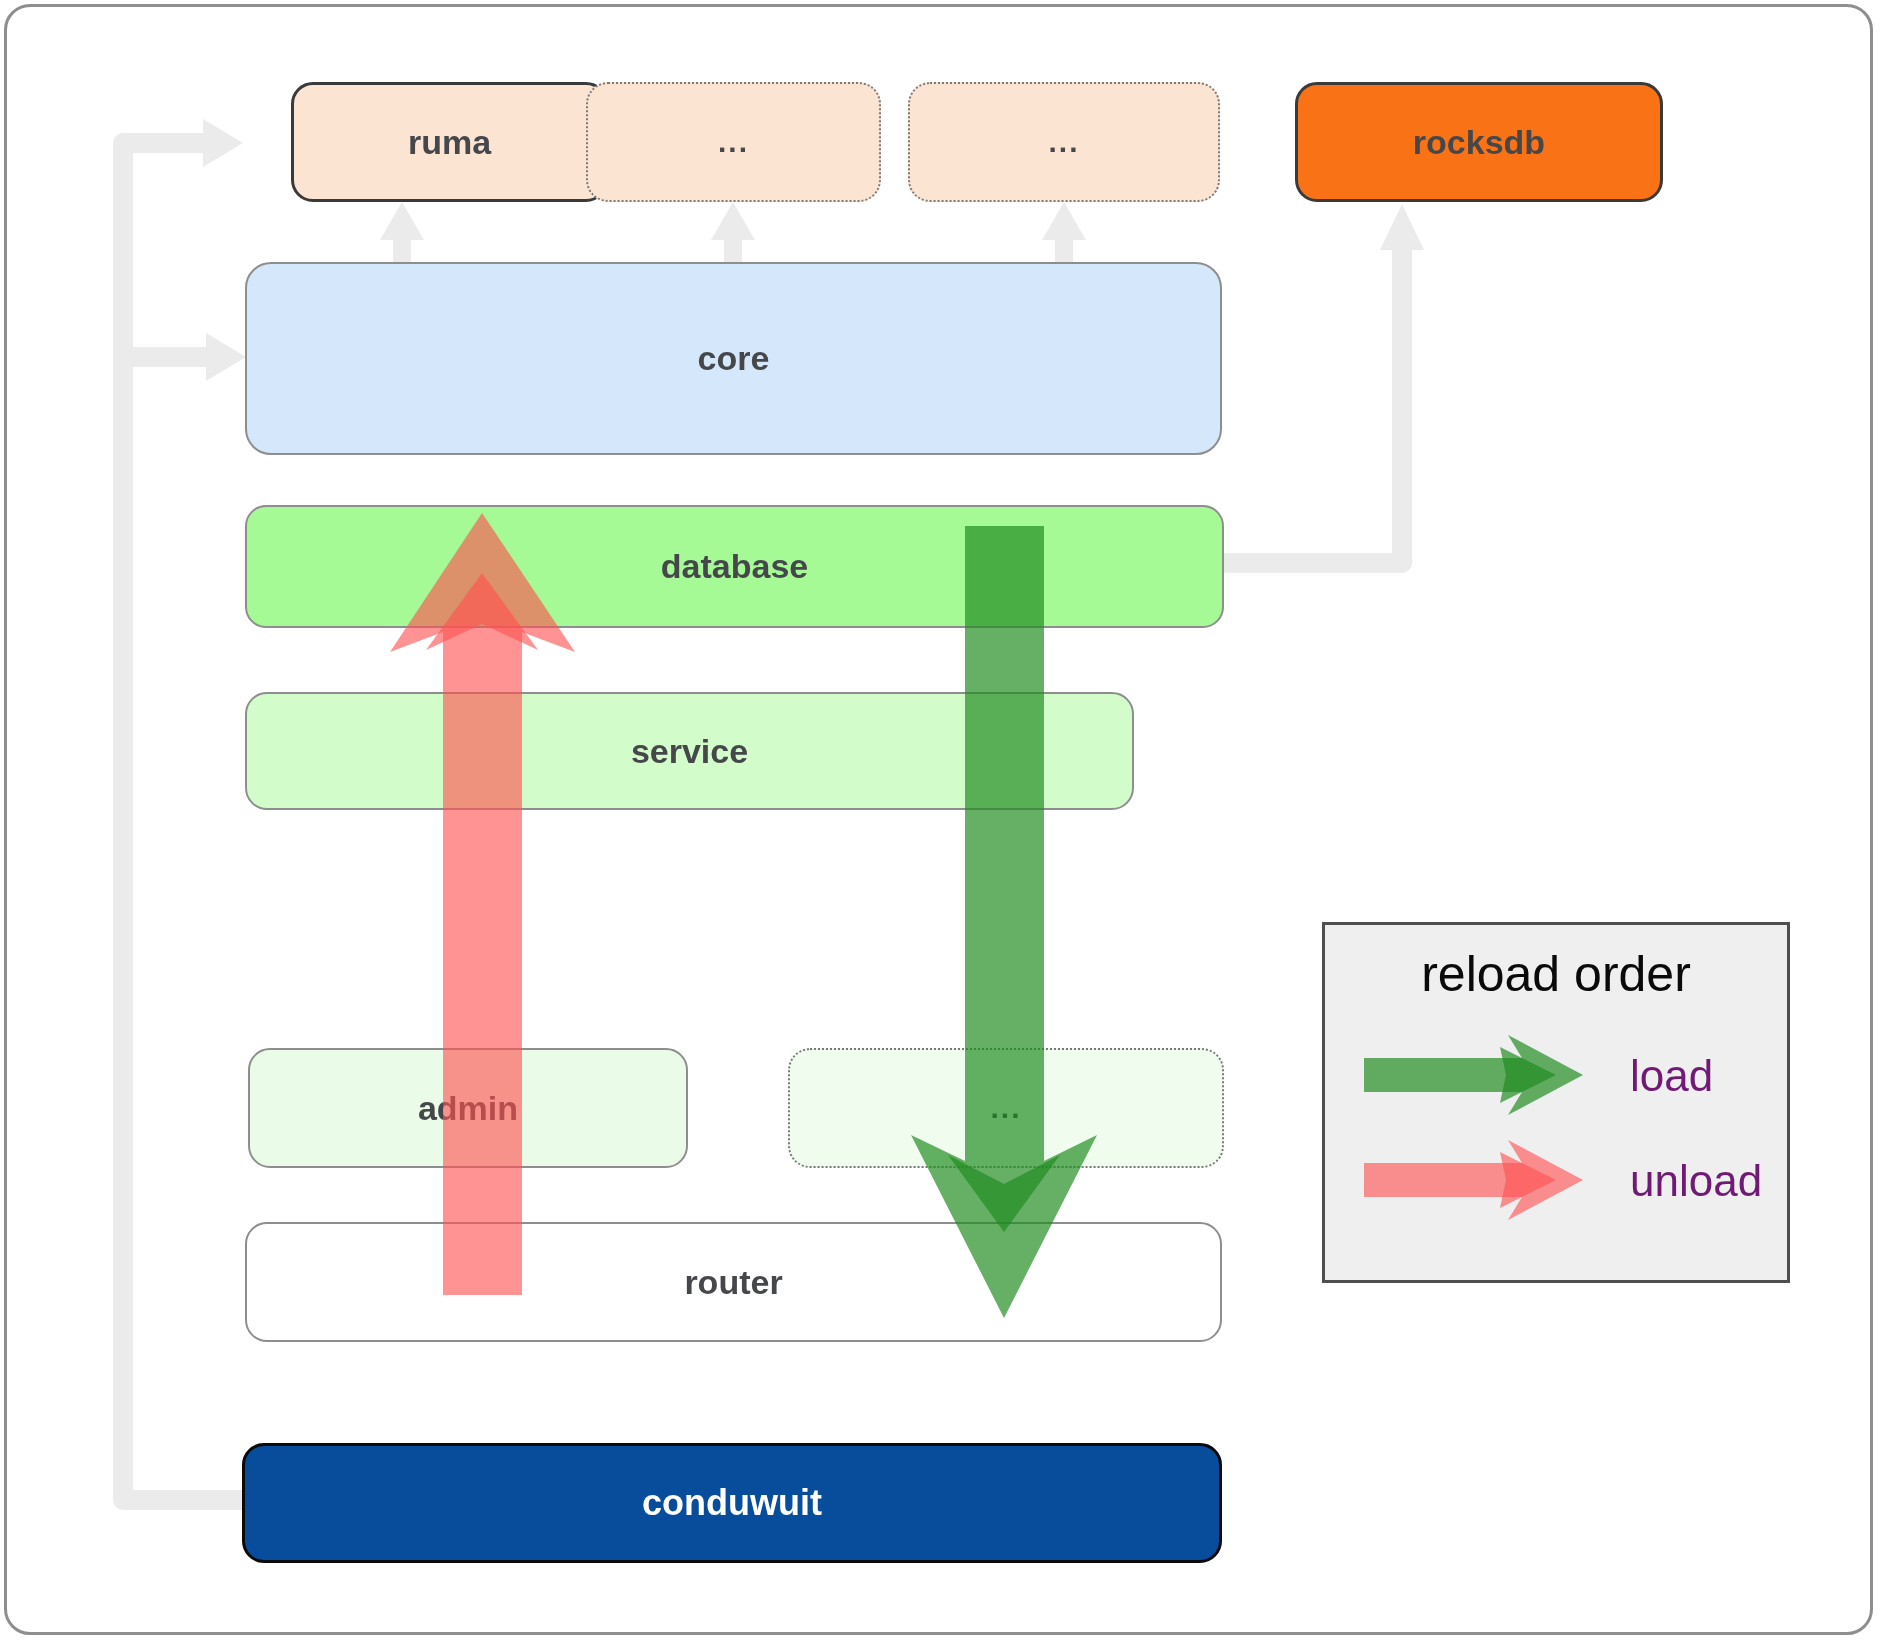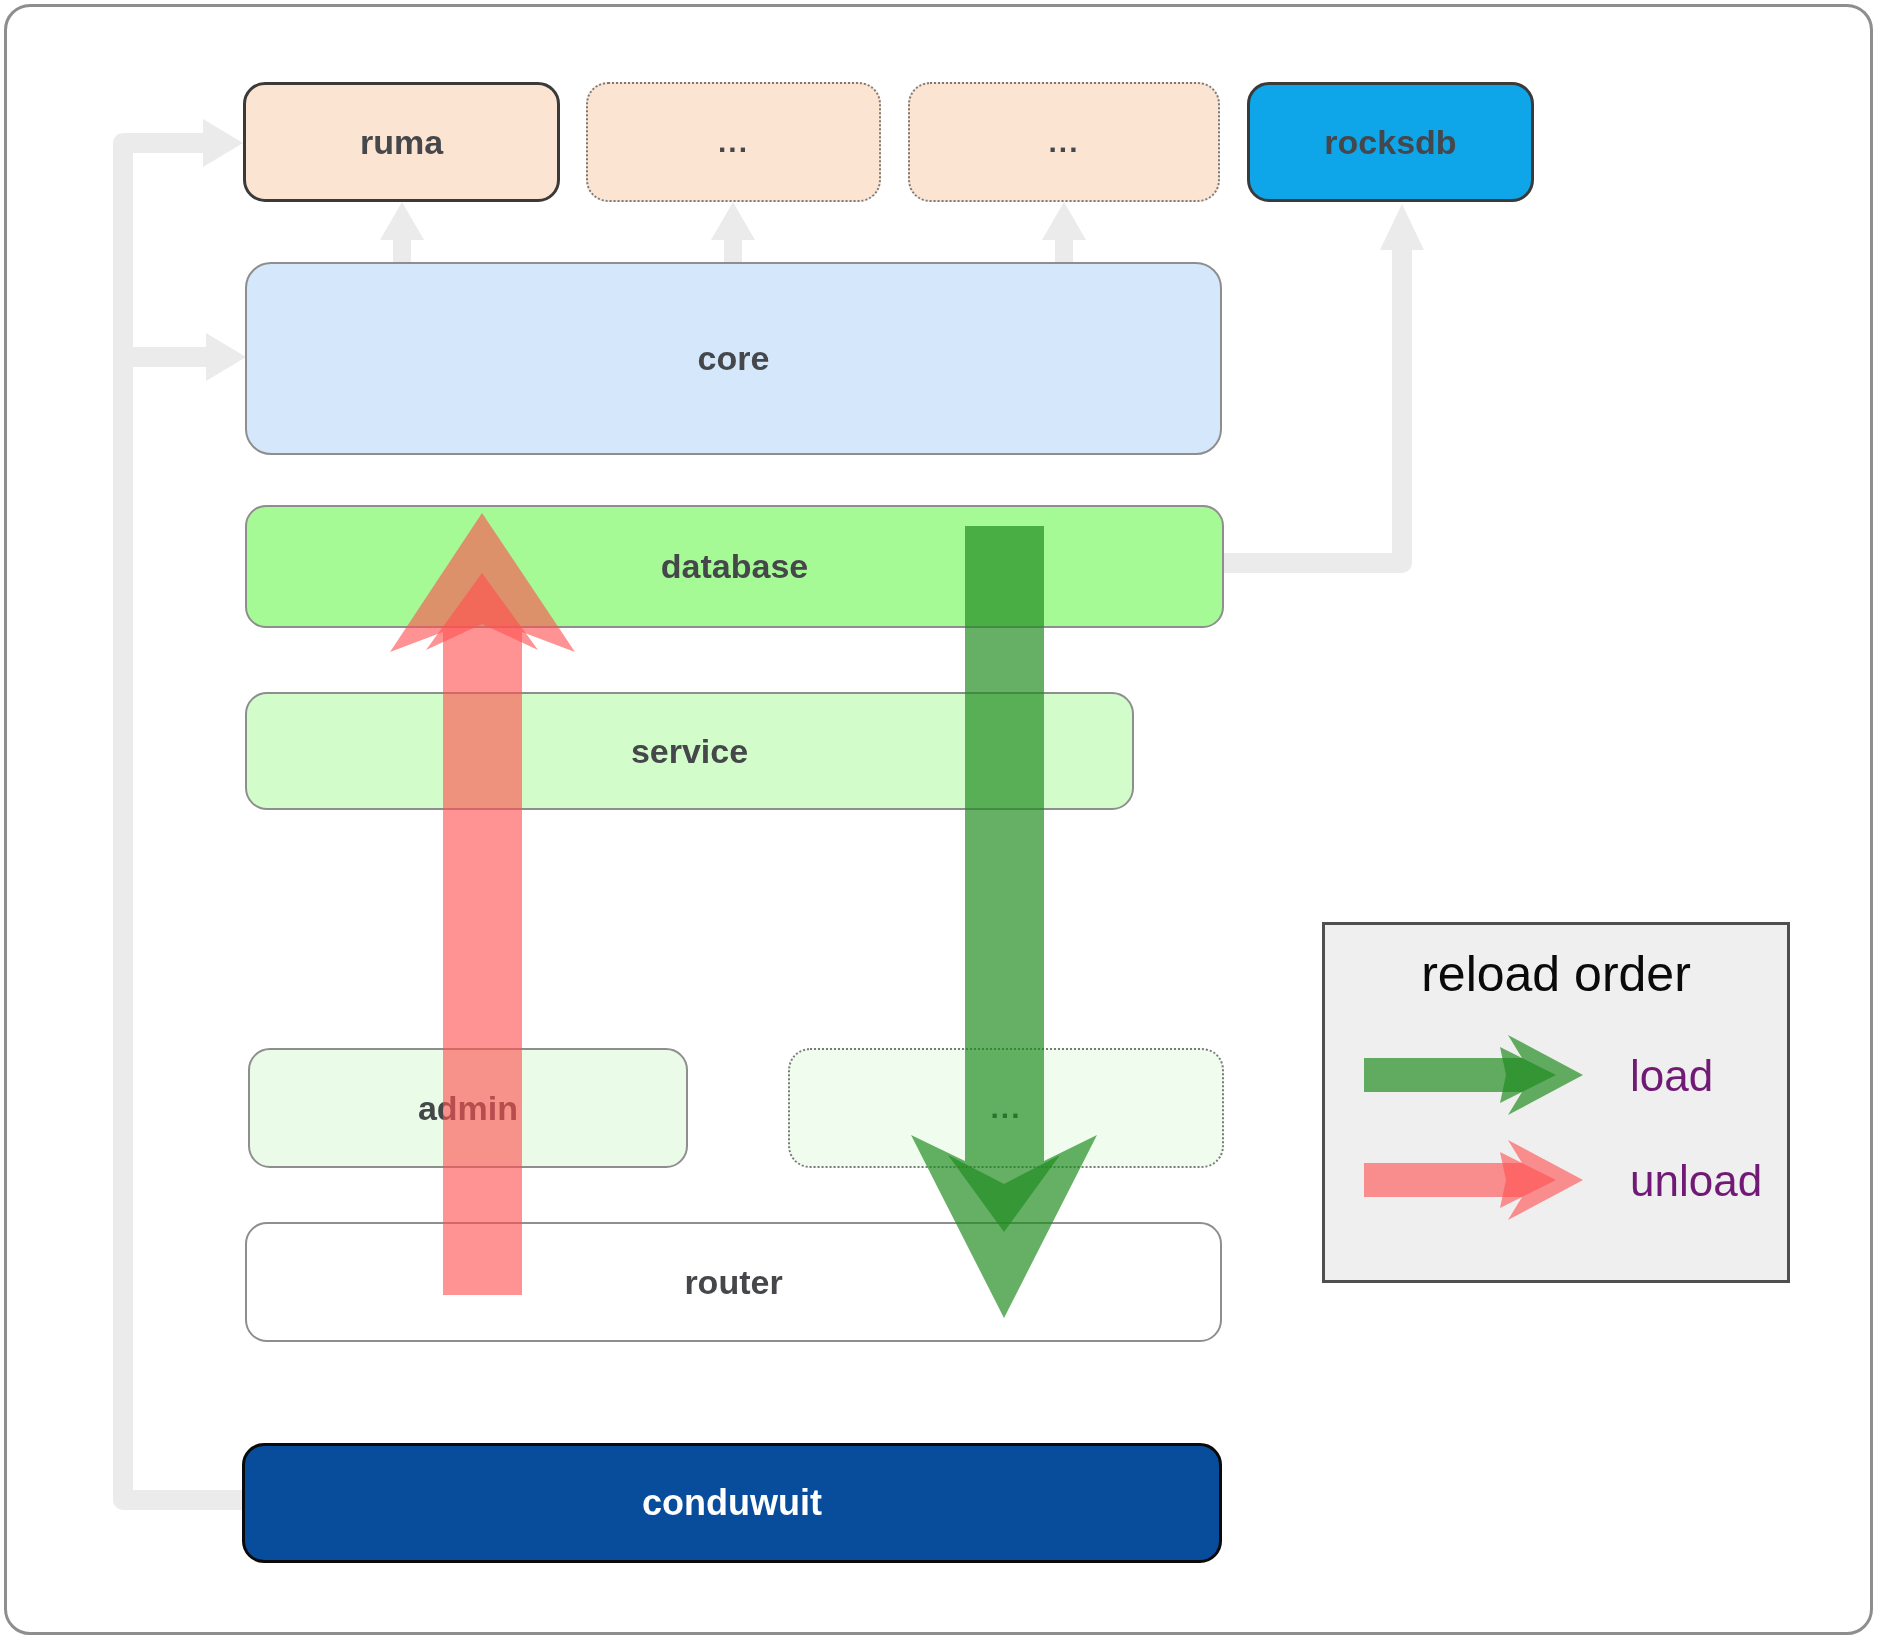--- a/index.html
+++ b/index.html
@@ -11,26 +11,26 @@
          border:3px solid #8e8e8e;border-radius:26px;box-sizing:border-box;background:#ffffff;}
 
   svg.layer{position:absolute;left:0;top:0;width:1883px;height:1643px;pointer-events:none;}
   #connector-layer{z-index:1;}
   #arrow-layer{z-index:4;}
 
   .box{position:absolute;display:flex;align-items:center;justify-content:center;
        box-sizing:border-box;z-index:2;font-weight:bold;font-size:34px;color:#45474b;
        border:2px solid #8e8e8e;border-radius:22px;}
   .dotted{border:2px dotted #7a7a7a;}
-  .dark-border{border:3px solid #3a3a3a;}
+  .dark-border{border:3px solid #3a3a3a;margin-left:48px;}
 
   #box-ruma     {left:243px;top:82px;  width:317px;height:120px;background:#fce4d2;}
   #box-dots1    {left:586px;top:82px;  width:295px;height:120px;background:#fce4d2;}
   #box-dots2    {left:908px;top:82px;  width:312px;height:120px;background:#fce4d2;}
-  #box-rocksdb  {left:1247px;top:82px; width:287px;height:120px;background:#0ea5e9;}
+  #box-rocksdb  {left:1247px;top:82px; width:368px;height:120px;background:#f97316;}
   #box-core     {left:245px;top:262px; width:977px;height:193px;background:#d4e7fb;border-radius:26px;}
   #box-database {left:245px;top:505px; width:979px;height:123px;background:#a6fa96;border-radius:21px;}
   #box-service  {left:245px;top:692px; width:889px;height:118px;background:#d2fcc9;}
   #box-api      {left:245px;top:870px; width:979px;height:120px;background:#e3fcdc;}
   #box-admin    {left:248px;top:1048px;width:440px;height:120px;background:#eafce7;}
   #box-dots3    {left:788px;top:1048px;width:436px;height:120px;background:#f0fdee;}
   #box-router   {left:245px;top:1222px;width:977px;height:120px;background:#ffffff;}
   #box-conduwuit{left:242px;top:1443px;width:980px;height:120px;background:#074d9b;
                  border:3px solid #0a0a0a;color:#ffffff;font-size:36px;}
 

